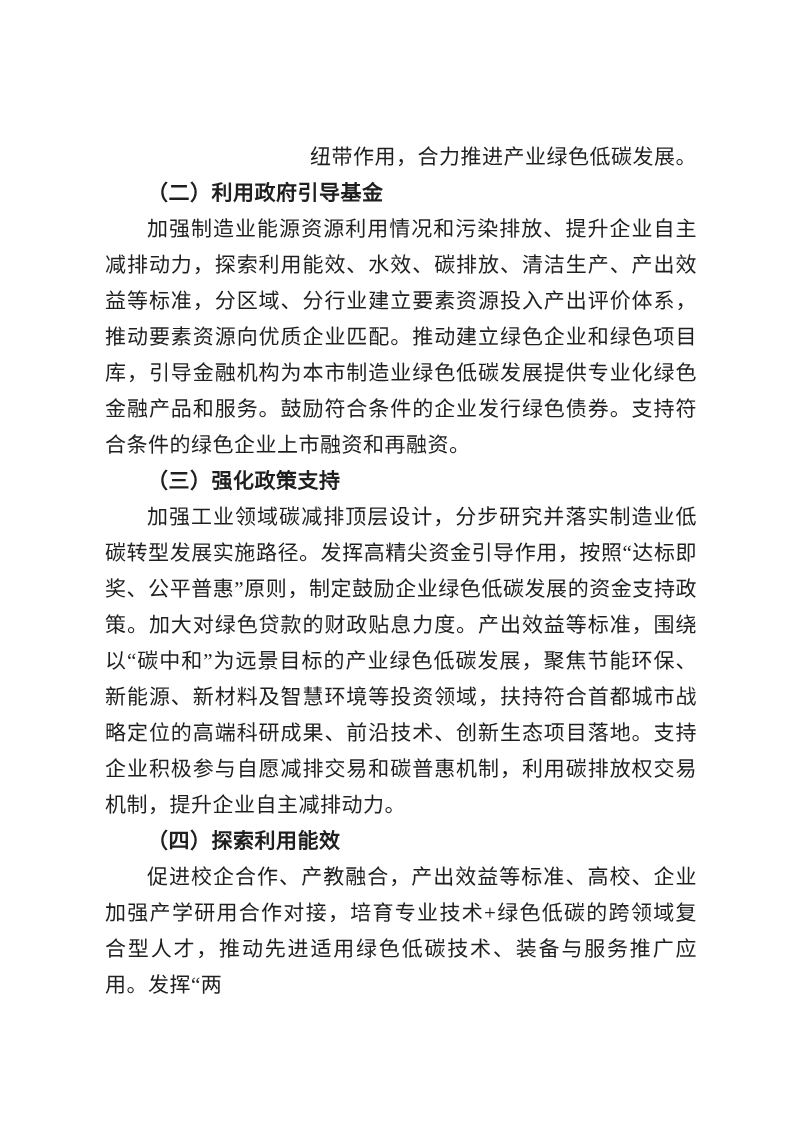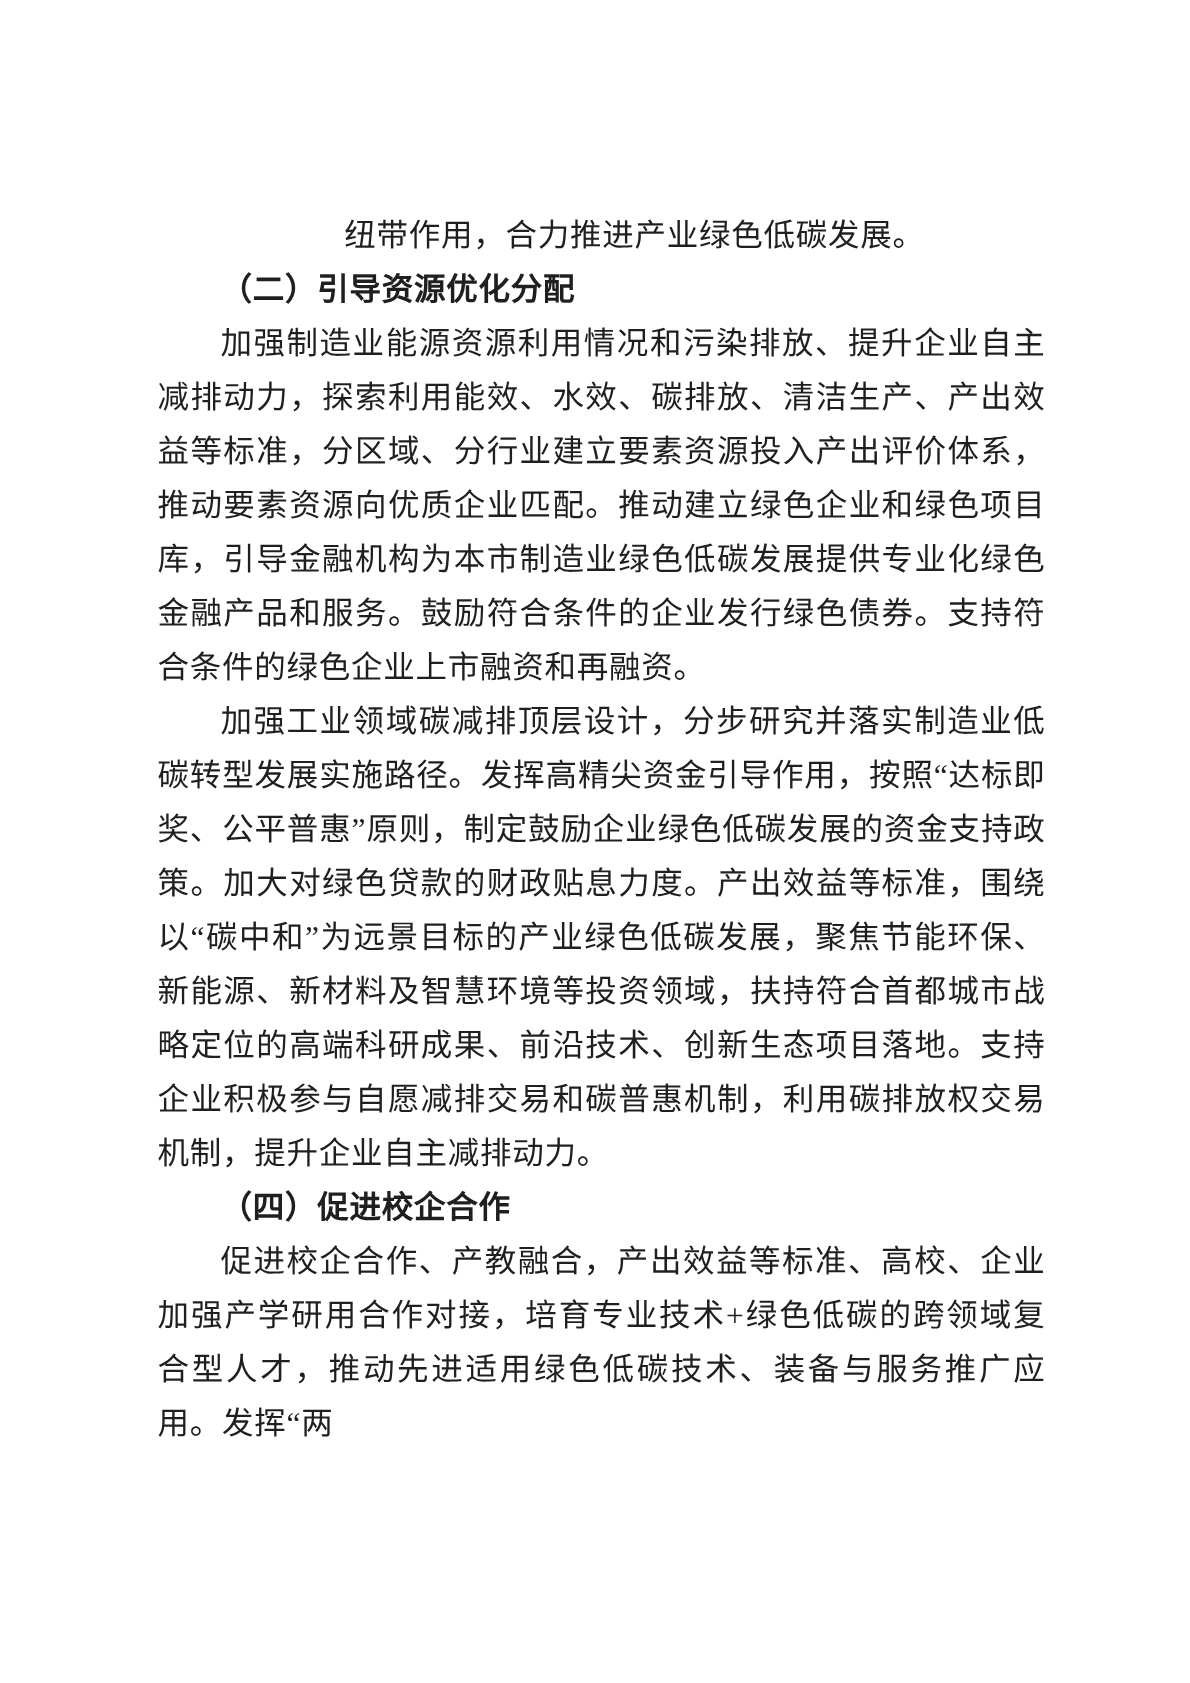--- a/index.html
+++ b/index.html
@@ -32,34 +32,35 @@
     line-height: 36px;
     letter-spacing: 0.5px;
   }
   .paragraph {
     text-indent: 2em;
     text-align: justify;
     text-justify: inter-character;
   }
   .paragraph-continuation {
     text-indent: 0;
-    text-align: center;
+    text-align: right;
     margin-left: 44px;
   }
   .heading {
     text-indent: 2em;
     font-weight: bold;
     text-align: left;
   }
 </style>
 </head>
 <body>
 
 <div class="page">
   <main class="doc-body" id="doc-body">
       <p class="block paragraph-continuation">纽带作用，合力推进产业绿色低碳发展。</p>
-      <p class="block heading">（二）引导资源优化分配</p>
+      <p class="block heading">（二）利用政府引导基金</p>
       <p class="block paragraph">加强制造业能源资源利用情况和污染排放、提升企业自主减排动力，探索利用能效、水效、碳排放、清洁生产、产出效益等标准，分区域、分行业建立要素资源投入产出评价体系，推动要素资源向优质企业匹配。推动建立绿色企业和绿色项目库，引导金融机构为本市制造业绿色低碳发展提供专业化绿色金融产品和服务。鼓励符合条件的企业发行绿色债券。支持符合条件的绿色企业上市融资和再融资。</p>
+      <p class="block heading">（三）强化政策支持</p>
       <p class="block paragraph">加强工业领域碳减排顶层设计，分步研究并落实制造业低碳转型发展实施路径。发挥高精尖资金引导作用，按照“达标即奖、公平普惠”原则，制定鼓励企业绿色低碳发展的资金支持政策。加大对绿色贷款的财政贴息力度。产出效益等标准，围绕以“碳中和”为远景目标的产业绿色低碳发展，聚焦节能环保、新能源、新材料及智慧环境等投资领域，扶持符合首都城市战略定位的高端科研成果、前沿技术、创新生态项目落地。支持企业积极参与自愿减排交易和碳普惠机制，利用碳排放权交易机制，提升企业自主减排动力。</p>
-      <p class="block heading">（四）促进校企合作</p>
+      <p class="block heading">（四）探索利用能效</p>
       <p class="block paragraph">促进校企合作、产教融合，产出效益等标准、高校、企业加强产学研用合作对接，培育专业技术+绿色低碳的跨领域复合型人才，推动先进适用绿色低碳技术、装备与服务推广应用。发挥“两</p>
     </main>
 </div>
 
 </body></html>

